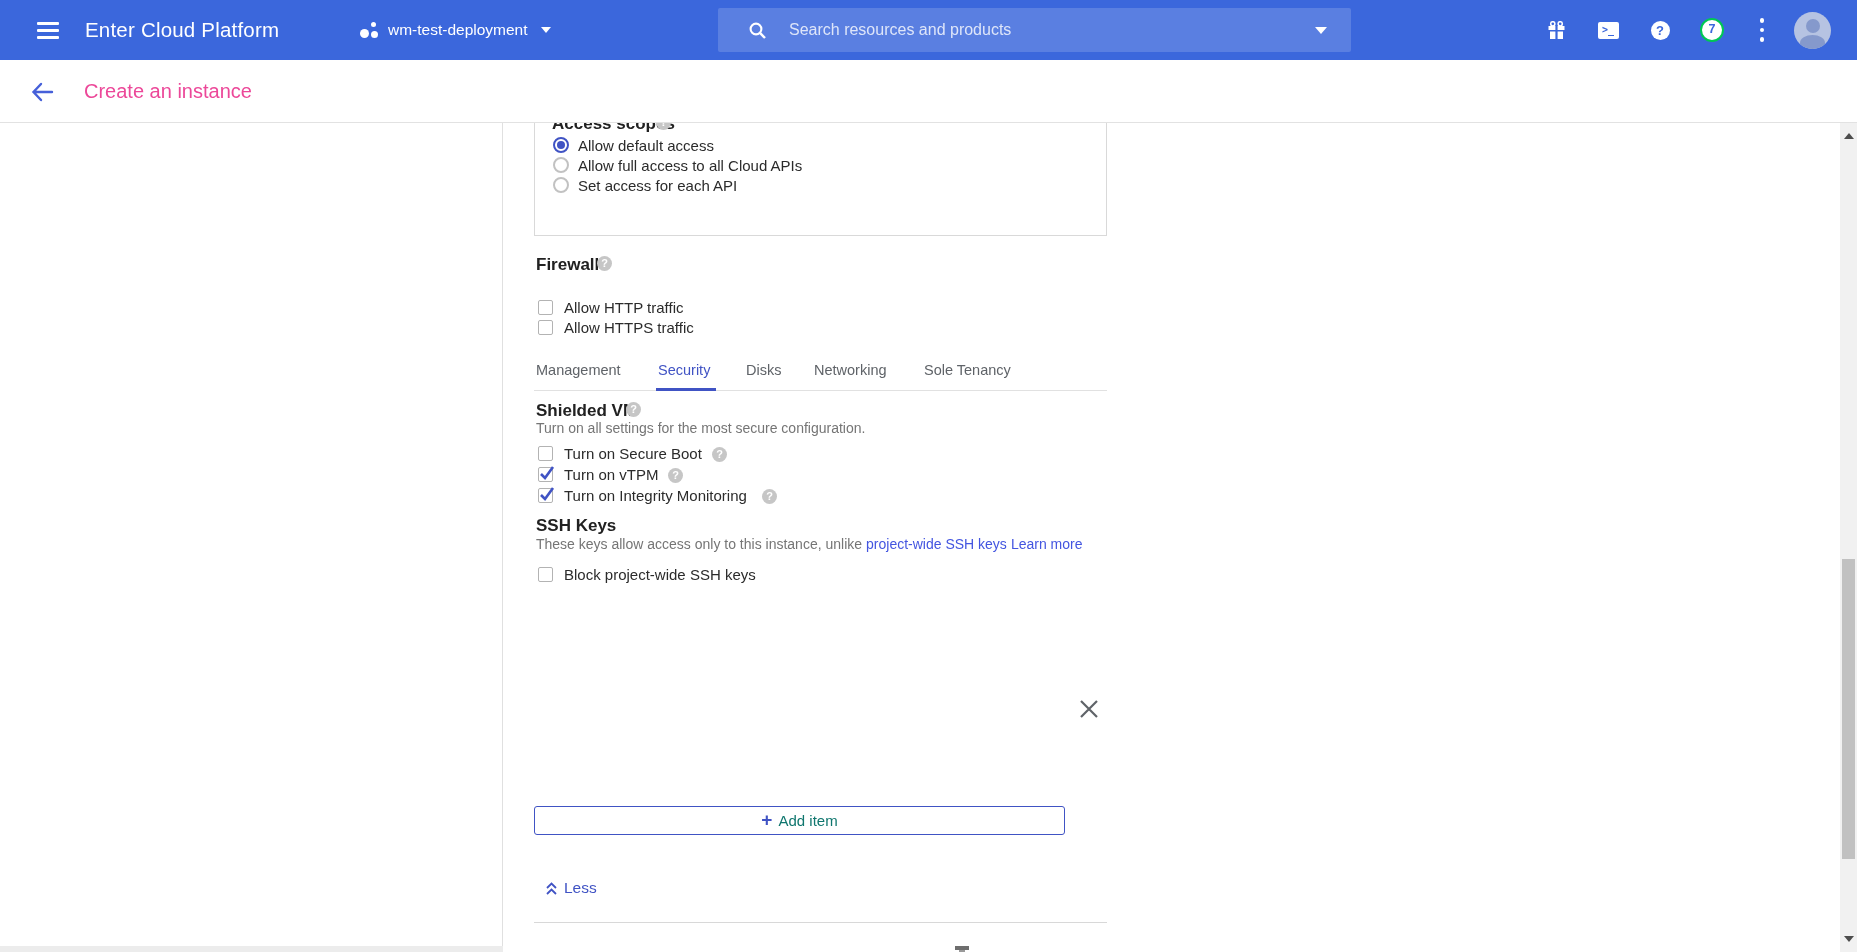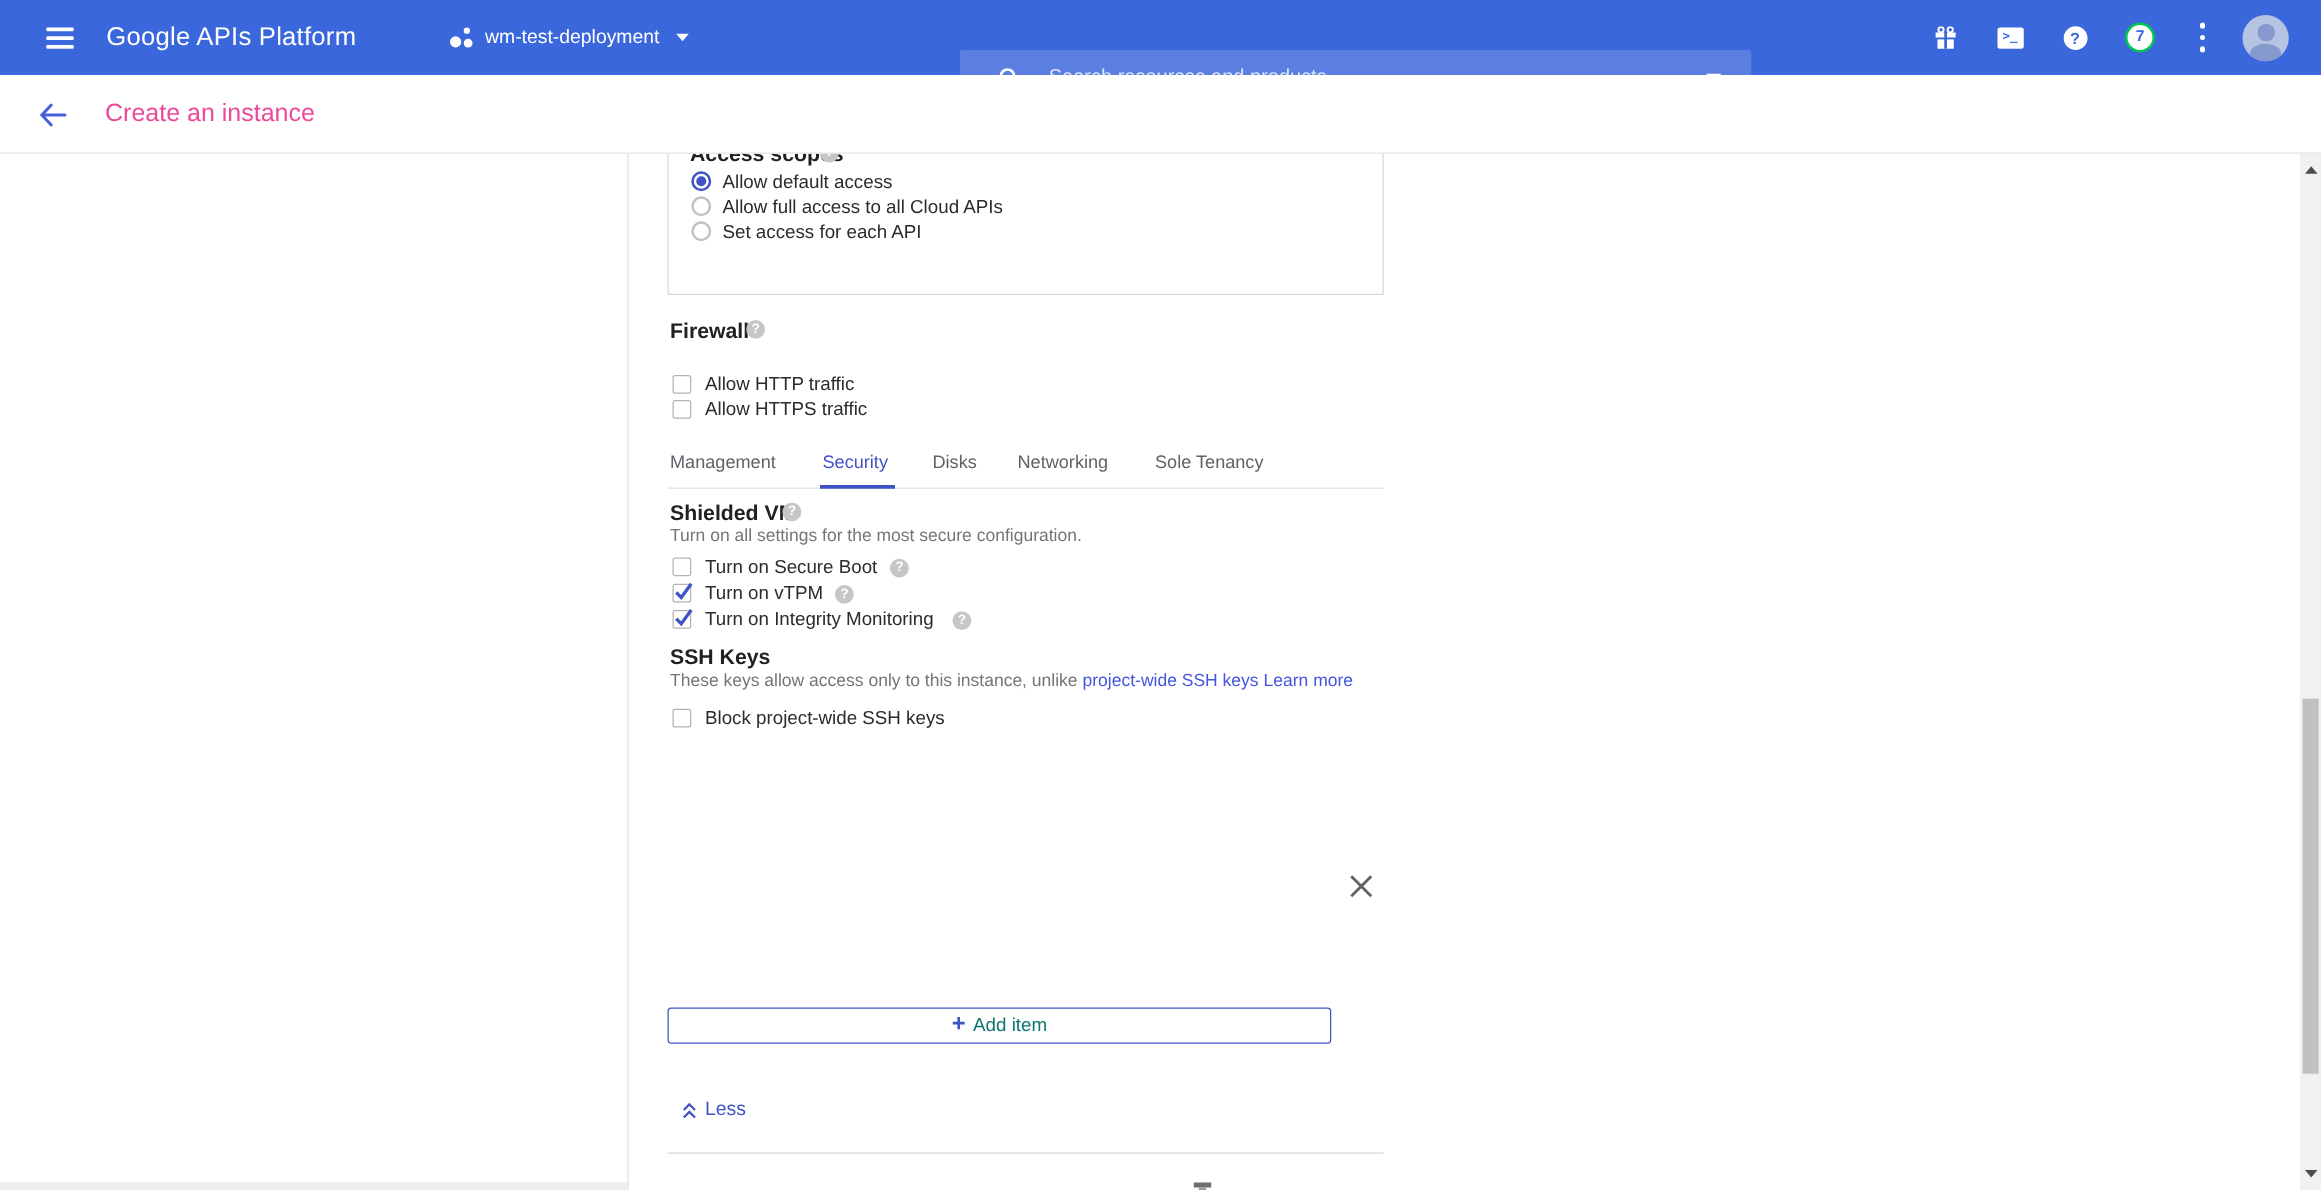--- a/index.html
+++ b/index.html
@@ -13,21 +13,21 @@
   .hamburger i { display:block; width:22px; height:2.5px; background:#fff; margin-bottom:4.5px; border-radius:1px; }
   .brand { position:absolute; left:85px; top:0; height:60px; line-height:60px; color:#fff; font-size:20.5px; letter-spacing:.2px; white-space:nowrap; }
   .proj-sel { position:absolute; left:360px; top:14px; height:32px; display:flex; align-items:center; cursor:pointer; }
   .proj-dots { position:relative; width:19px; height:19px; margin-right:9px; }
   .proj-dots i { position:absolute; background:#fff; border-radius:50%; }
   .proj-dots i.d1 { left:0; top:8px; width:9px; height:9px; }
   .proj-dots i.d2 { left:11px; top:1px; width:5px; height:5px; }
   .proj-dots i.d3 { left:11px; top:10px; width:7px; height:7px; }
   .proj-name { color:#fff; font-size:15.5px; }
   .caret-down { width:0; height:0; border-left:5px solid transparent; border-right:5px solid transparent; border-top:6px solid #fff; margin-left:13px; }
-  .searchbox { position:absolute; left:768px; top:8px; width:633px; height:44px; background:rgba(255,255,255,.16); border-radius:2px; display:flex; align-items:center;margin-top:32px; }
+  .searchbox { position:absolute; left:718px; top:8px; width:633px; height:44px; background:rgba(255,255,255,.16); border-radius:2px; display:flex; align-items:center; }
   .searchbox svg { margin-left:30px; flex:0 0 auto; }
   .search-input { flex:1; margin-left:22px; background:transparent; border:none; outline:none; color:#fff; font-size:16px; font-family:inherit; }
   .search-input::placeholder { color:rgba(255,255,255,.8); opacity:1; }
   .search-caret { width:0; height:0; border-left:6px solid transparent; border-right:6px solid transparent; border-top:7px solid #fff; margin-right:24px; cursor:pointer; }
   .bar-ic { position:absolute; top:0; height:60px; display:flex; align-items:center; justify-content:center; cursor:pointer; }
   .help-circ { width:19px; height:19px; border-radius:50%; background:#fff; color:#3b67dc; font-weight:bold; font-size:13px; text-align:center; line-height:19px; }
   .help-circ::after { content:"?"; }
   .shell-box { width:21px; height:17px; background:#fff; border-radius:2px; color:#3b67dc; font-family:"DejaVu Sans Mono",monospace; font-weight:bold; font-size:10px; line-height:16px; text-align:center; }
   .shell-box::after { content:">_"; }
   .badge7 { width:24px; height:24px; border-radius:50%; background:#fff; border:2.5px solid #00c853; color:#3b67dc; font-size:12.5px; font-weight:bold; text-align:center; line-height:19px; }
@@ -191,21 +191,21 @@
 
   <div class="sidebar"></div>
   <div class="sidebar-hscroll"></div>
 
   <div class="appbar">
     <div class="hamburger">
         <i></i>
         <i></i>
         <i></i>
       </div>
-    <div class="brand">Google APIs Platform</div>
+    <div class="brand">Enter Cloud Platform</div>
     <div class="proj-sel">
       <span class="proj-dots">
           <i class="d1"></i>
           <i class="d2"></i>
           <i class="d3"></i>
         </span>
       <span class="proj-name">wm-test-deployment</span>
       <span class="caret-down"></span>
     </div>
     <div class="searchbox">

